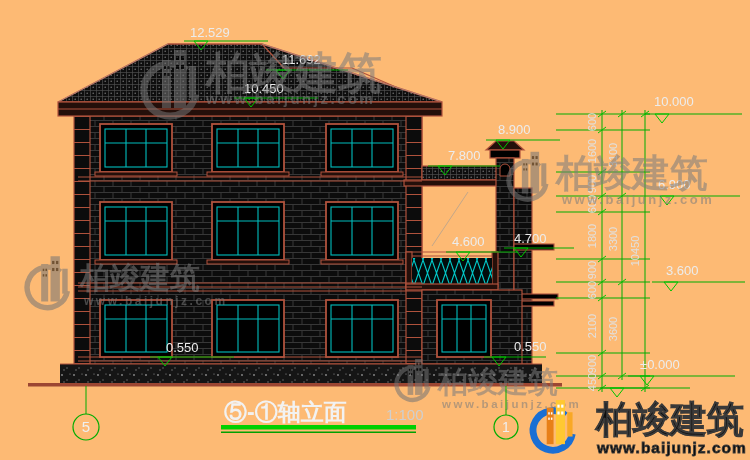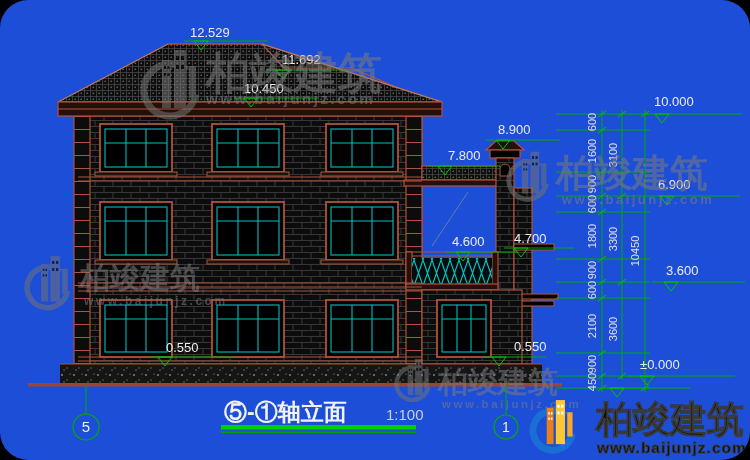--- a/index.html
+++ b/index.html
@@ -1,17 +1,17 @@
 <!DOCTYPE html>
 <html><head>
 <meta charset="utf-8">
 <style>
   html,body{margin:0;padding:0;background:#000;}
-  .stage{width:750px;height:460px;background:#1d4ed8;position:relative;overflow:hidden;
-         font-family:"Liberation Sans",sans-serif;border-radius:28px;}
+  .stage{width:750px;height:460px;background:#fdba74;position:relative;overflow:hidden;
+         font-family:"Liberation Sans",sans-serif;}
   svg text{font-family:"Liberation Sans",sans-serif;}
   .gl{stroke:#00ad00;stroke-width:1;fill:none;}
   .glt{stroke:#00c400;stroke-width:1;fill:none;}
   .rl{stroke:#b0523c;stroke-width:1.2;fill:none;}
   .rfill{fill:#240f0a;stroke:#b0523c;stroke-width:1.2;}
   .wf{fill:#000;stroke:#b0523c;stroke-width:1.8;}
   .wc{stroke:#00bdbd;stroke-width:1.1;fill:none;}
   .sill{fill:#240f0a;stroke:#b0523c;stroke-width:1;}
   .mtxt{fill:#ececec;font-size:13px;}
   .dt{fill:#e0e0e0;font-size:11px;}

